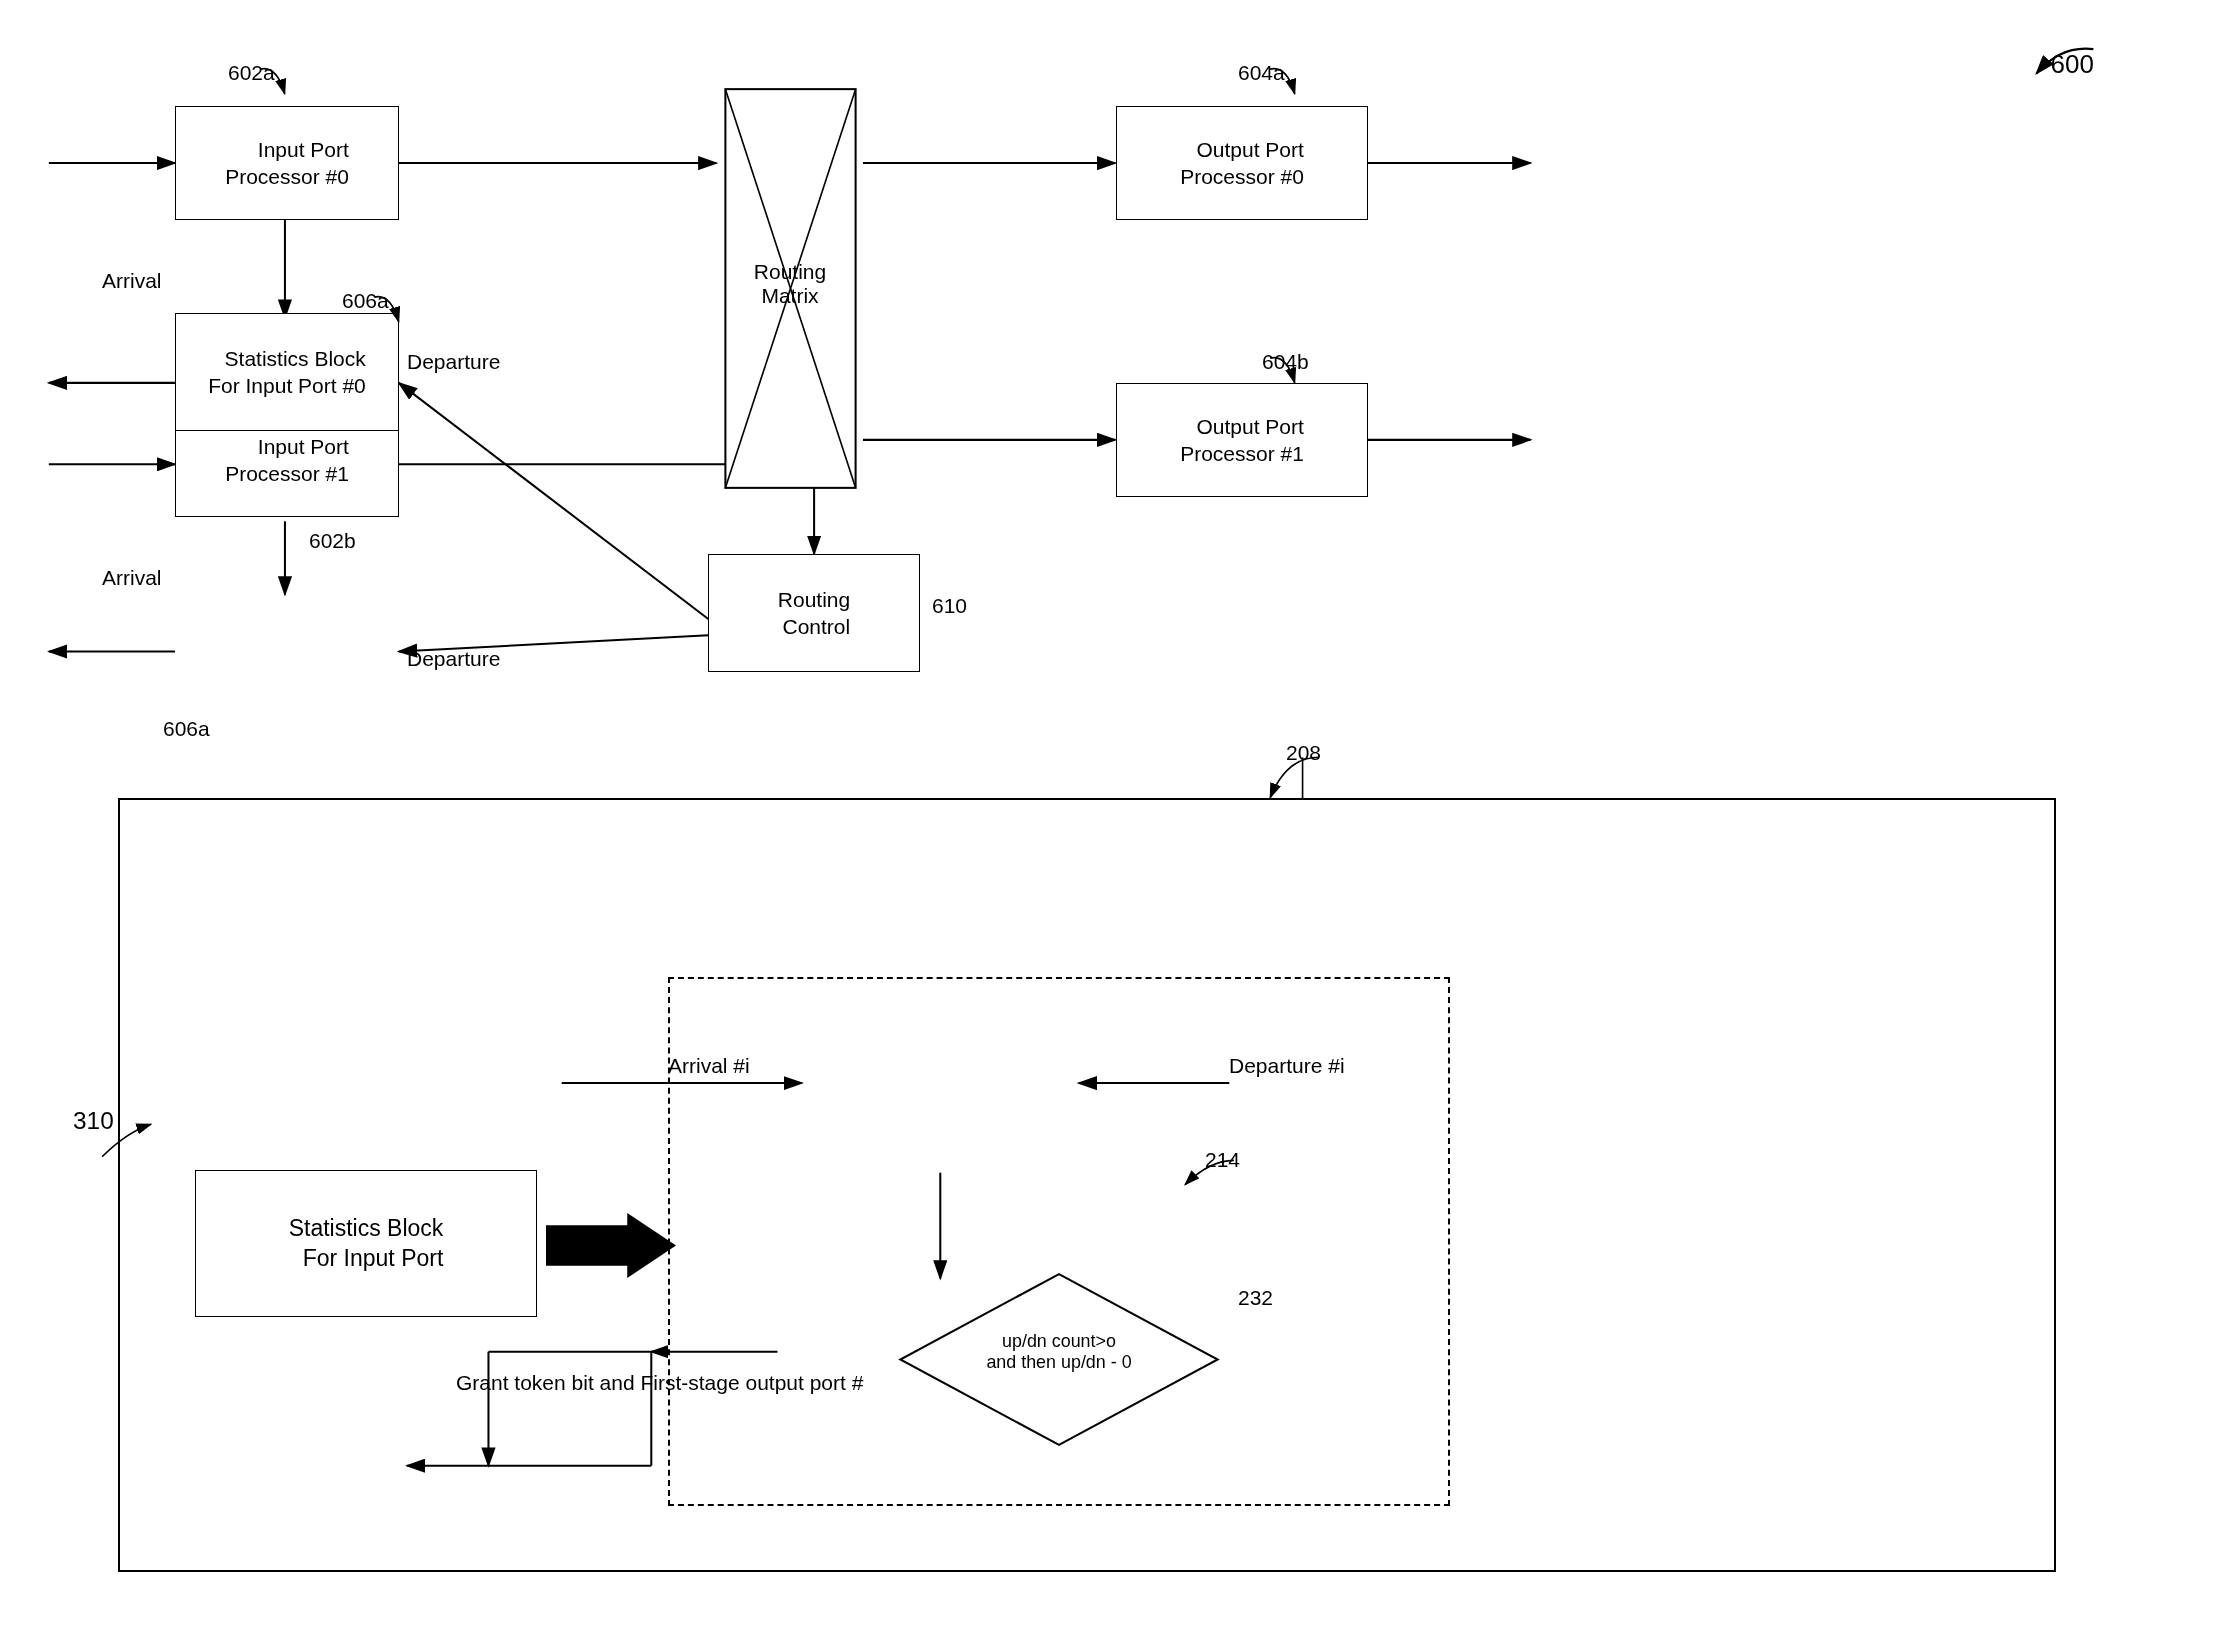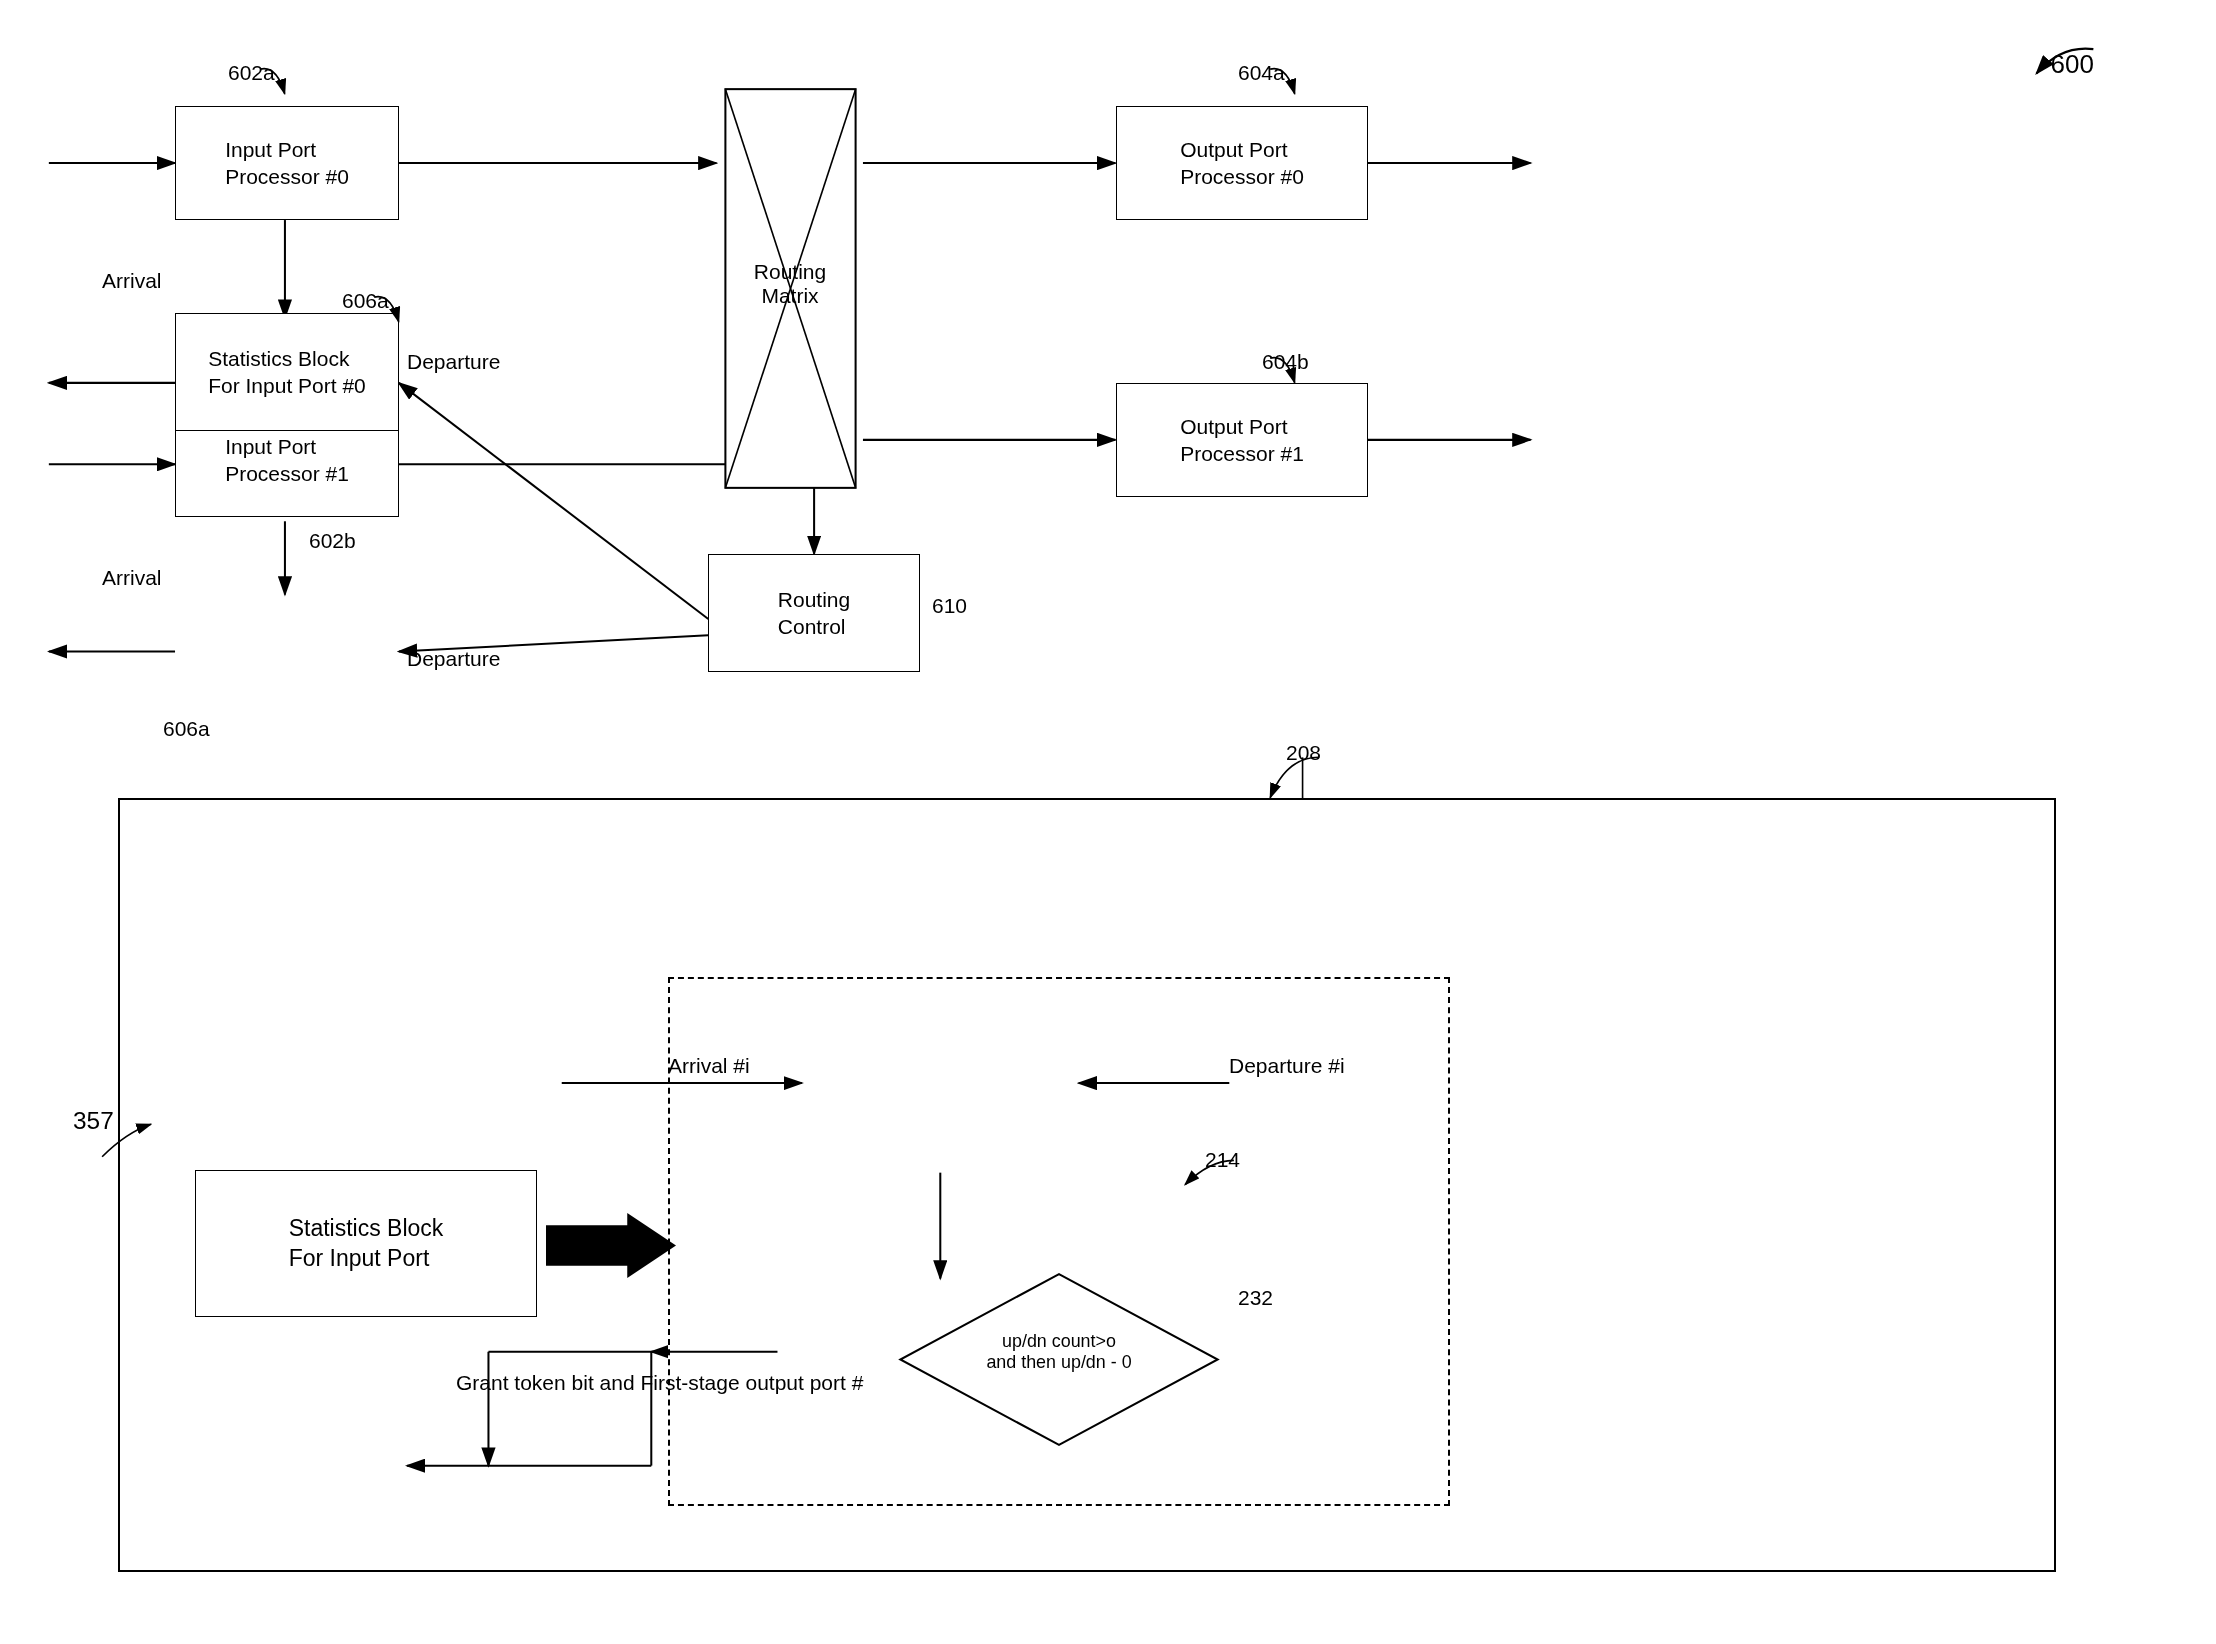--- a/index.html
+++ b/index.html
@@ -17,21 +17,21 @@
       width: 2216px;
       height: 1645px;
     }
     .box {
       position: absolute;
       border: 1.6px solid #000;
       background: #fff;
       display: flex;
       align-items: center;
       justify-content: center;
-      text-align: left;
+      text-align: right;
       font-size: 21px;
       line-height: 1.3;
     }
     .dashed-box {
       position: absolute;
       border: 2.4px dashed #000;
       background: #fff;
     }
     .label {
       position: absolute;
@@ -192,21 +192,21 @@
 
   <div class="label" style="left:407px; top:647px;">Departure</div>
 
   <div class="reference-num" style="left:163px; top:717px;">606a</div>
 
   <div class="reference-num" style="left:1286px; top:741px;">208</div>
   <svg style="position:absolute;top:749px;left:1254px;width:81px;height:65px;" viewBox="0 0 100 80" width="81" height="65">
     <path d="M 80 10 Q 40 10 20 60" stroke="#000" stroke-width="2" fill="none" marker-end="url(#arrow)"></path>
   </svg>
 
-  <div class="reference-num" style="left:73px; top:1107px; font-size:24.4px;">357</div>
+  <div class="reference-num" style="left:73px; top:1107px; font-size:24.4px;">310</div>
   <svg style="position:absolute;top:1116px;left:94px;width:65px;height:49px;" viewBox="0 0 80 60" width="65" height="49">
     <path d="M 10 50 Q 40 20 70 10" stroke="#000" stroke-width="2" fill="none" marker-end="url(#arrow)"></path>
   </svg>
 
   <div style="position:absolute; left:118px; top:798px; width:1938px; height:774px; border:2px solid #000; background:transparent;">
   </div>
 
   <div class="dashed-box" style="left:668px; top:977px; width:782px; height:529px;">
   </div>
 

